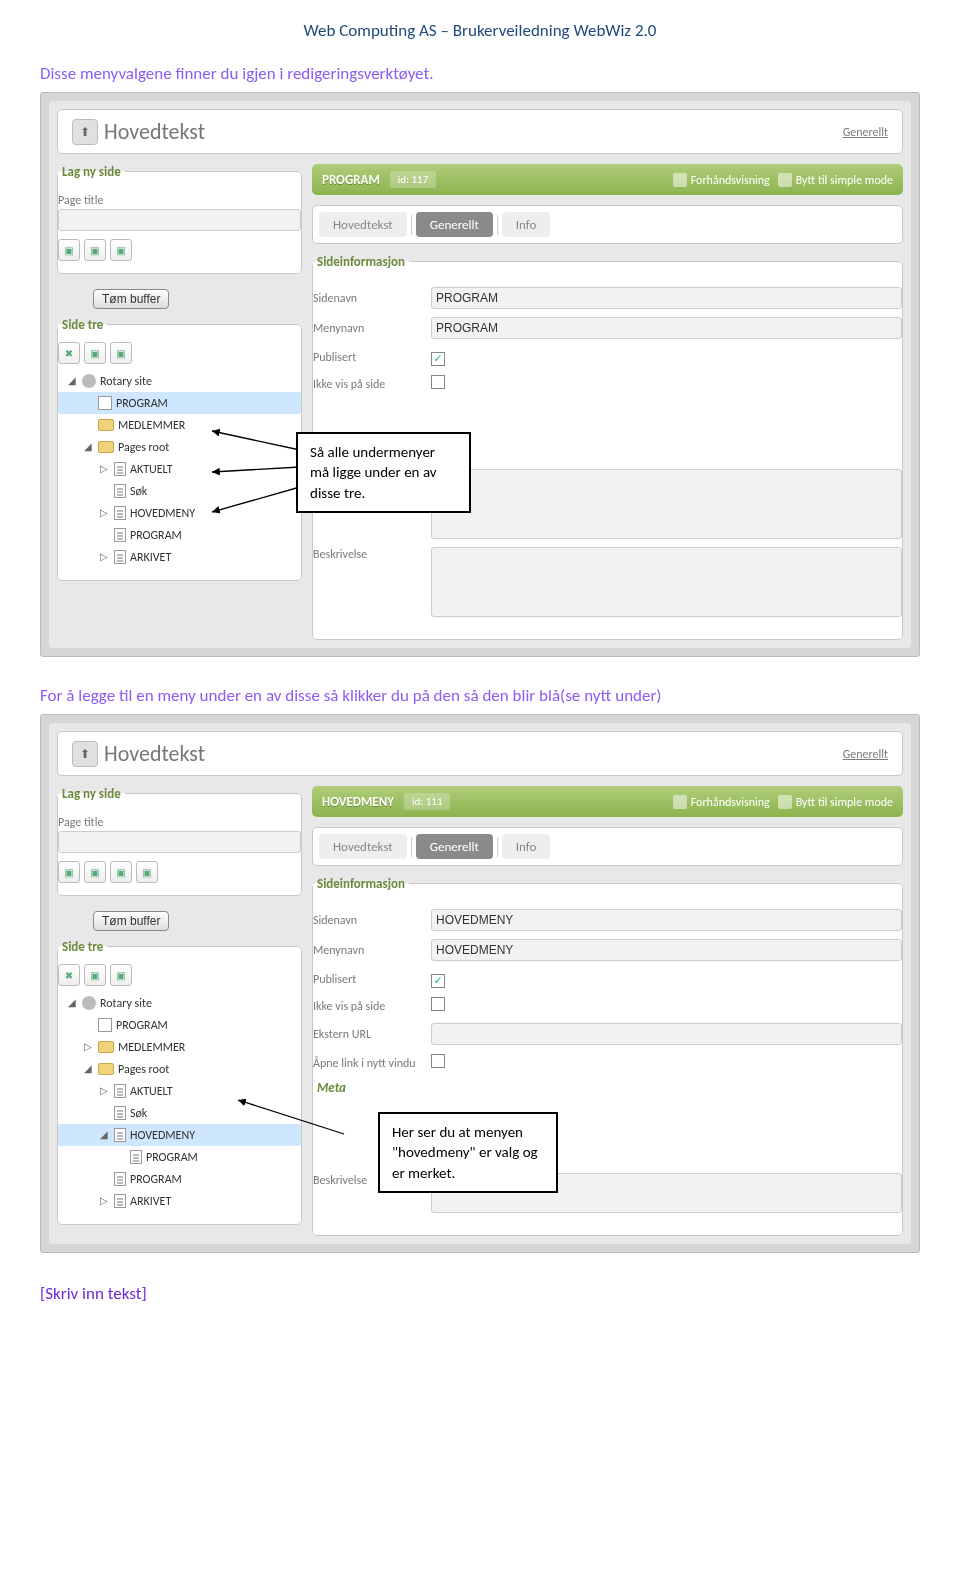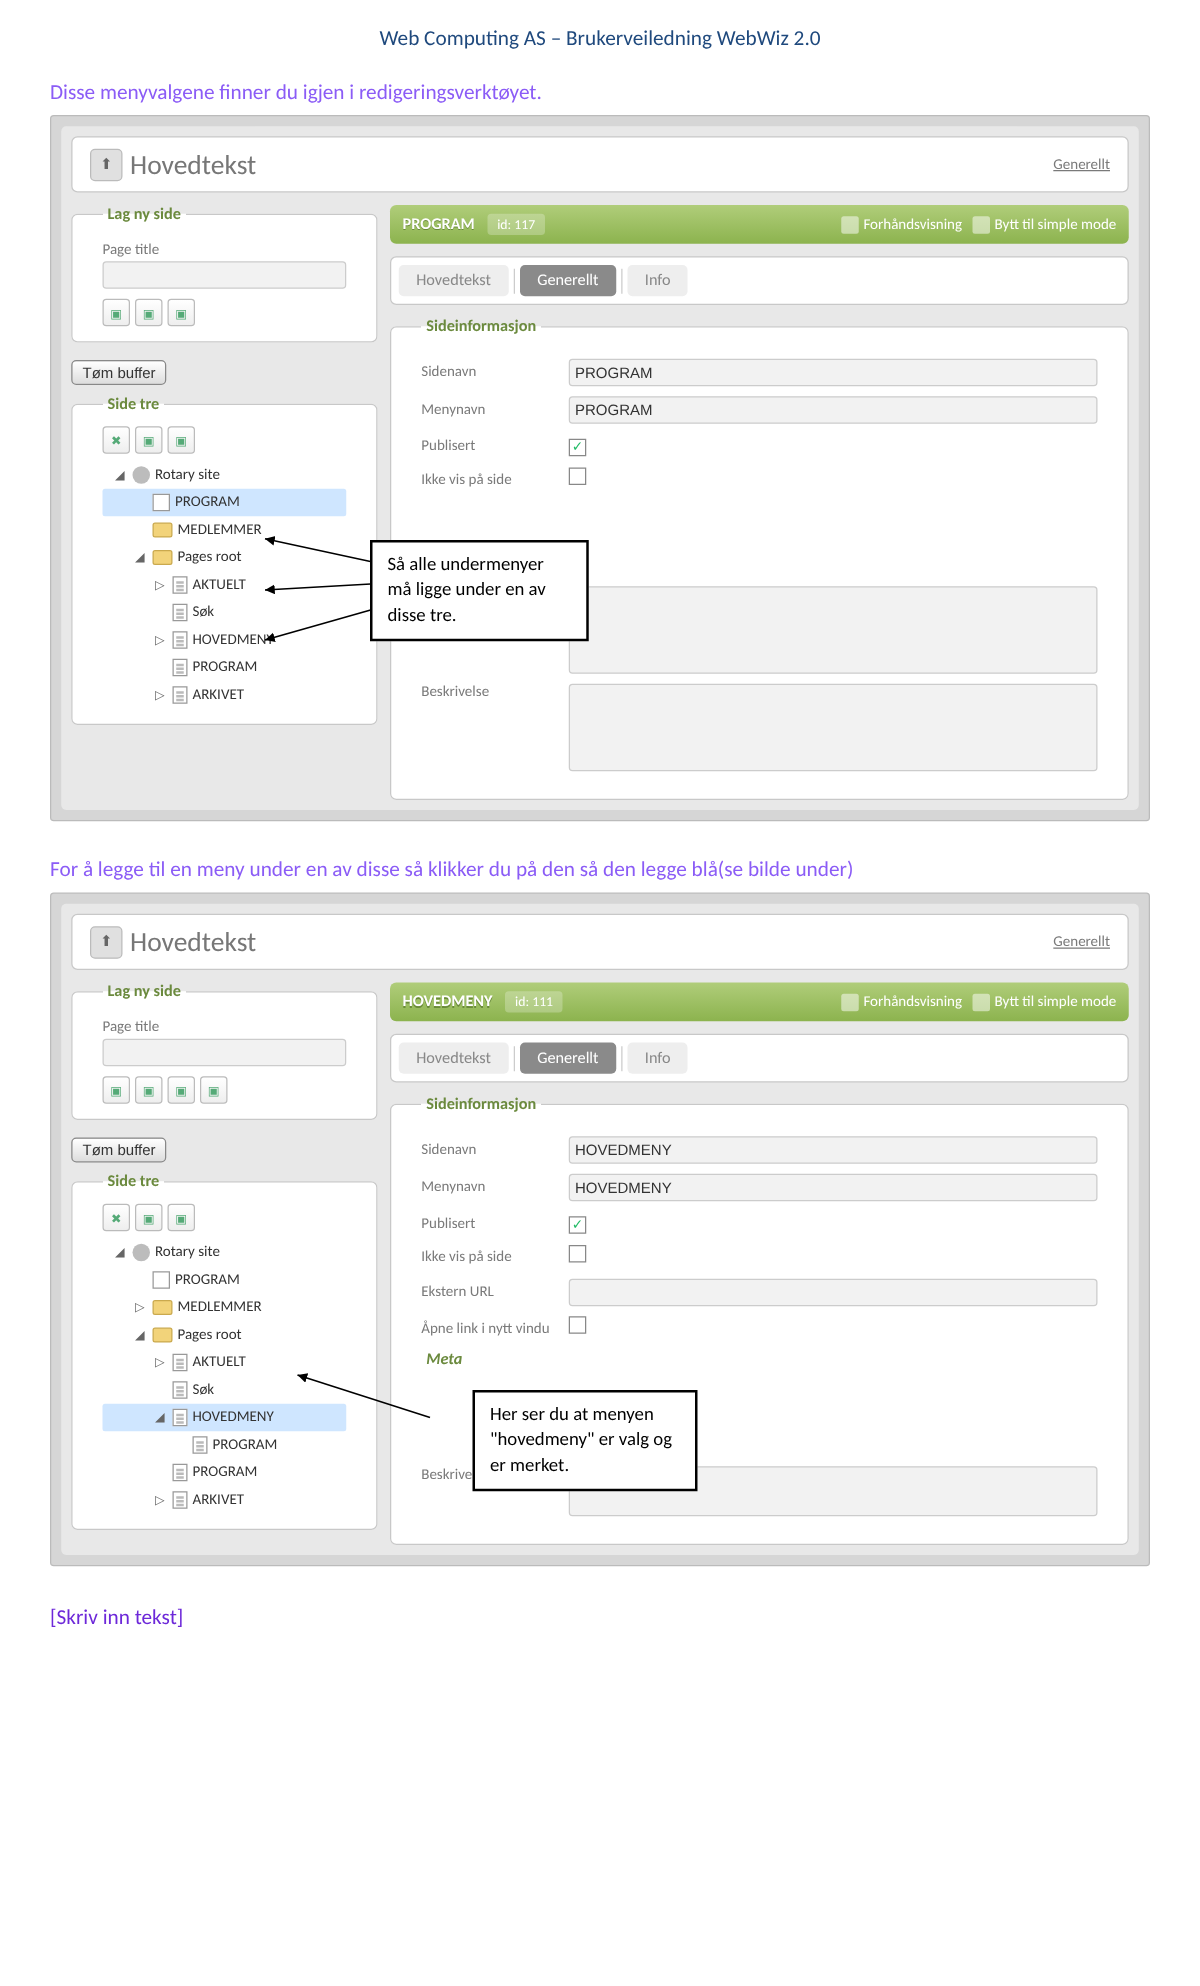--- a/index.html
+++ b/index.html
@@ -11,27 +11,27 @@
   .screenshot-wrap { position: relative; margin-bottom: 28px; }
   .screenshot { background: #d6d6d6; border: 1px solid #bbb; border-radius: 3px; padding: 0; position: relative; }
   .inner-canvas { background: #e8e8e8; margin: 8px; border-radius: 4px; padding: 8px; }
   .top-panel { background: #fff; border: 1px solid #c8c8c8; border-radius: 5px; padding: 8px 14px; display: flex; align-items: center; justify-content: space-between; margin-bottom: 10px; }
   .back-btn { width: 26px; height: 26px; background: #e0e0e0; border: 1px solid #bbb; border-radius: 4px; display: inline-flex; align-items: center; justify-content: center; margin-right: 6px; font-size: 12px; color: #666; }
   .h1 { color: #777; font-size: 22px; font-weight: normal; flex: 1; }
   .top-right-link { color: #7a7a7a; font-size: 12px; text-decoration: underline; }
   .cols { display: flex; gap: 10px; }
   .left-col { width: 245px; display: flex; flex-direction: column; gap: 8px; }
   .right-col { flex: 1; display: flex; flex-direction: column; gap: 10px; }
-  fieldset { border: 1px solid #c8c8c8; border-radius: 5px; background: #fff; padding: 10px 24px 12px; position: relative; }
+  fieldset { border: 1px solid #c8c8c8; border-radius: 5px; background: #fff; padding: 10px 0 12px; position: relative; }
   legend { color: #6b8a3e; font-size: 13px; font-weight: bold; padding: 0 4px; }
   .lbl-row { font-size: 12px; color: #7a7a7a; margin: 4px 0 2px; }
   .txt-input { width: 100%; height: 22px; background: #f2f2f2; border: 1px solid #ccc; border-radius: 3px; padding: 2px 4px; font-size: 12px; color: #333; }
   .mini-icons { display: flex; gap: 4px; margin-top: 8px; }
   .mini-icon { width: 22px; height: 22px; border: 1px solid #bbb; background: linear-gradient(#fff,#eee); border-radius: 3px; display: inline-flex; align-items: center; justify-content: center; font-size: 10px; color: #5a7; }
-  .tom-buffer { margin-top: 6px; }
+  .tom-buffer { margin-top: 6px; margin-left: 36px; }
   .tom-buffer-btn { border: 1px solid #888; background: linear-gradient(#fff,#ddd); border-radius: 4px; font-size: 12px; padding: 2px 8px; color: #333; }
   .tree-icons { display: flex; gap: 4px; margin-bottom: 6px; }
   .tree { font-size: 12px; color: #333; line-height: 22px; }
   .tree-row { display: flex; align-items: center; gap: 4px; padding: 0 2px; border-radius: 2px; white-space: nowrap; }
   .tree-row.selected { background: #cfe6ff; }
   .indent-1 { padding-left: 10px; }
   .indent-2 { padding-left: 26px; }
   .indent-3 { padding-left: 42px; }
   .indent-4 { padding-left: 58px; }
   .tw { width: 10px; display: inline-block; color: #666; font-size: 10px; }
@@ -214,21 +214,21 @@
           <marker id="ah1" markerWidth="8" markerHeight="8" refX="6" refY="3" orient="auto">
             <path d="M0,0 L6,3 L0,6 Z" fill="#000"></path>
           </marker>
         </defs>
       <line x1="260" y1="358" x2="172" y2="339" stroke="#000" stroke-width="1.3" marker-end="url(#ah1)"></line>
       <line x1="260" y1="375" x2="172" y2="380" stroke="#000" stroke-width="1.3" marker-end="url(#ah1)"></line>
       <line x1="260" y1="395" x2="172" y2="420" stroke="#000" stroke-width="1.3" marker-end="url(#ah1)"></line>
     </svg>
   </div>
 
-  <div class="intro">For å legge til en meny under en av disse så klikker du på den så den legge blå(se bilde under)</div>
+  <div class="intro">For å legge til en meny under en av disse så klikker du på den så den blir blå(se nytt under)</div>
 
   <div class="screenshot-wrap">
     <div class="screenshot">
       <div class="inner-canvas">
         <div class="top-panel">
           <span class="back-btn">⬆</span>
           <span class="h1">Hovedtekst</span>
           <span class="top-right-link">Generellt</span>
         </div>
         <div class="cols">

